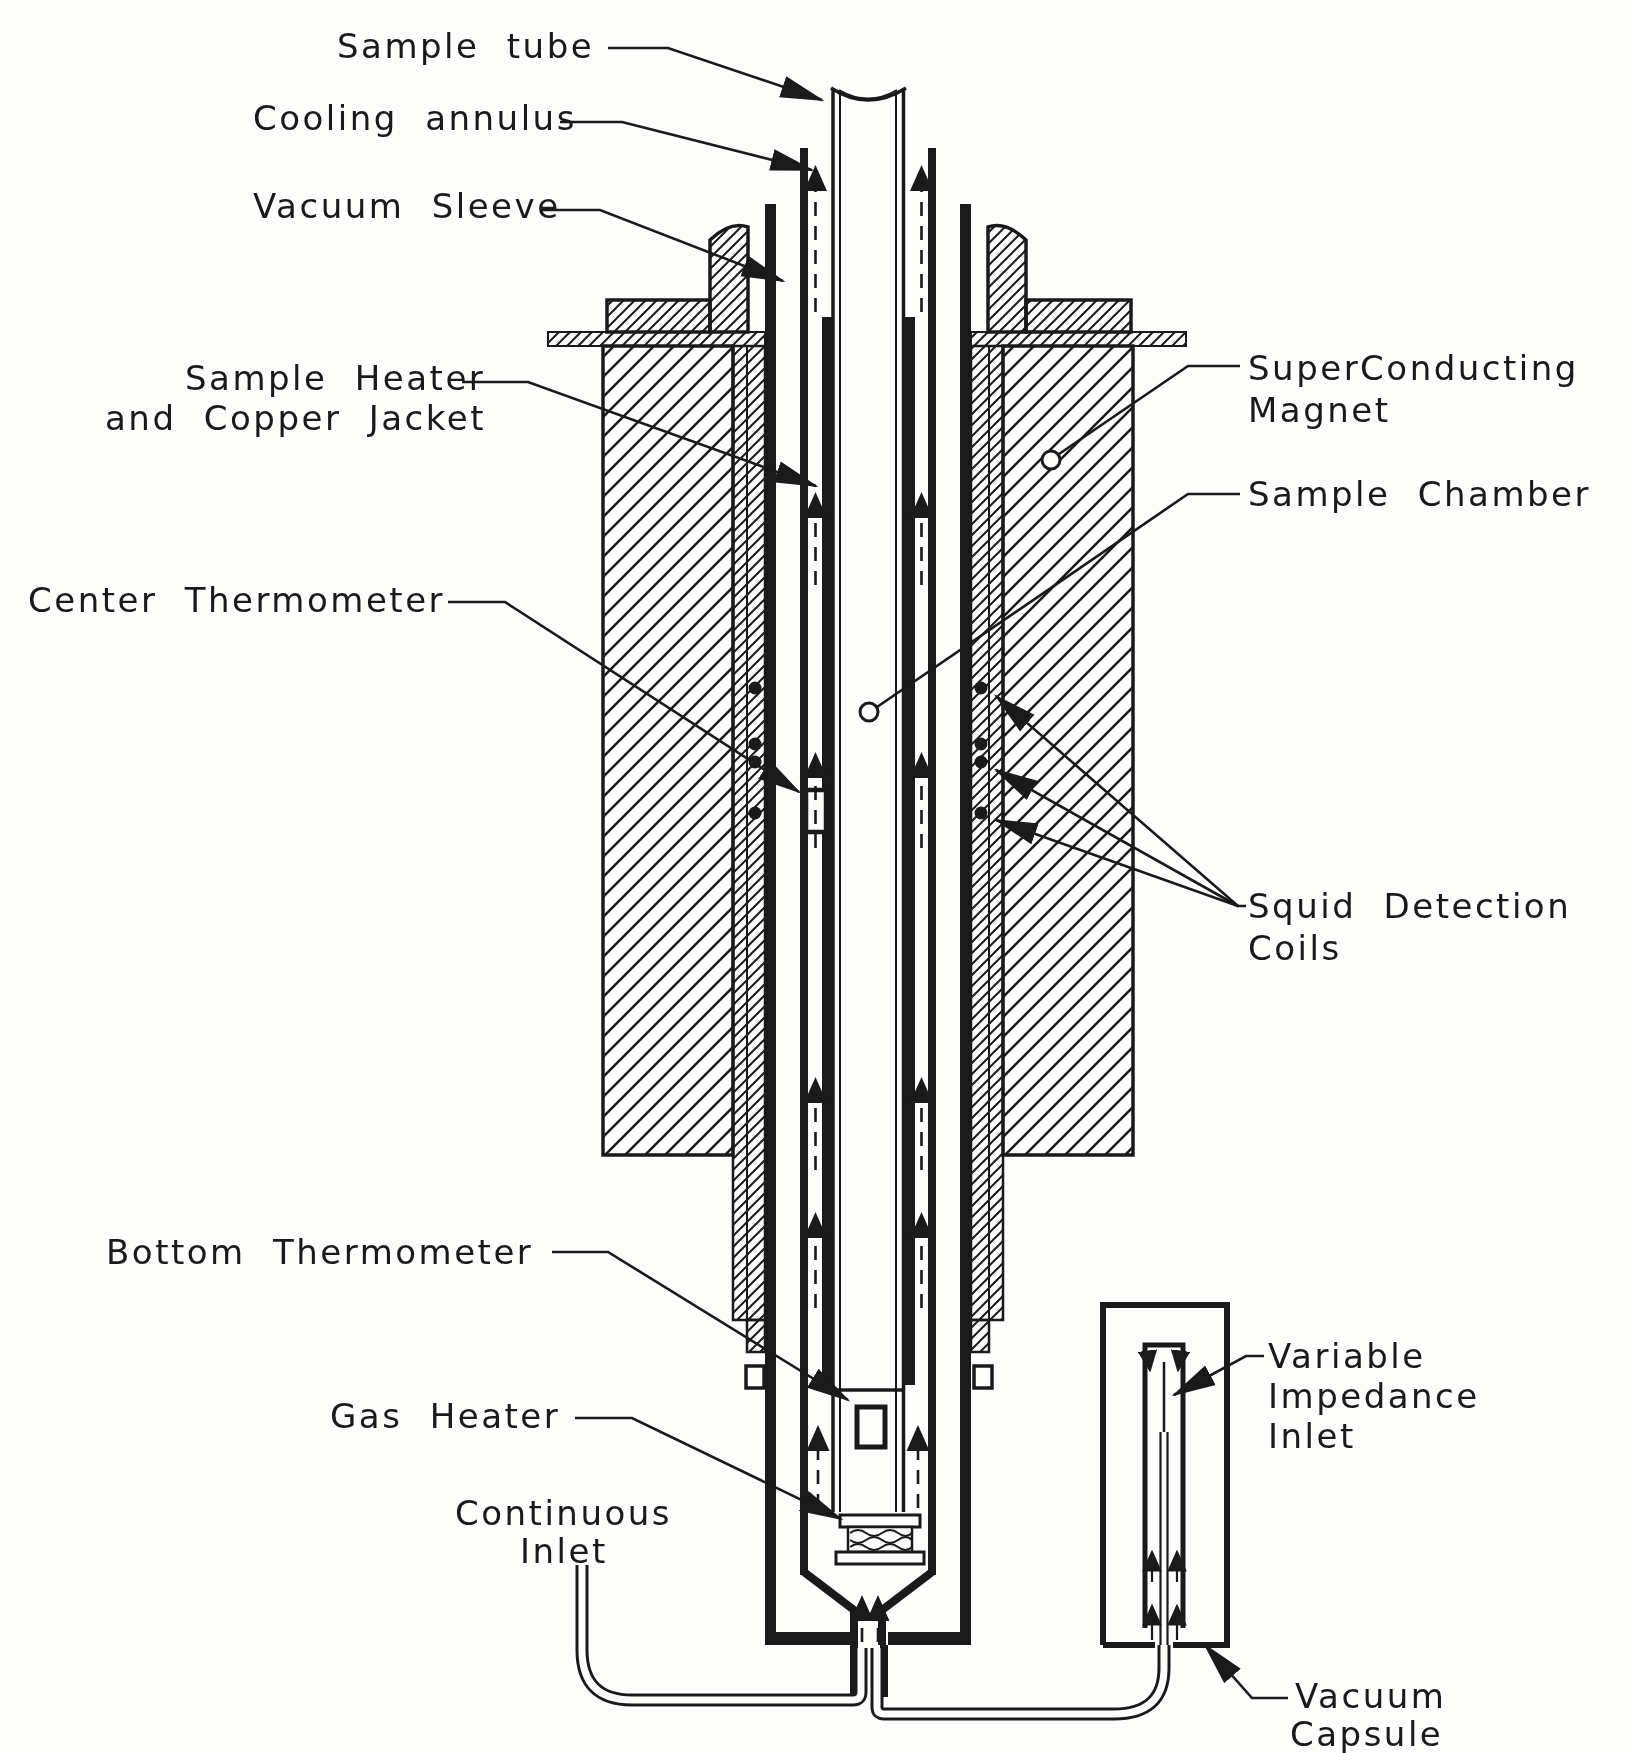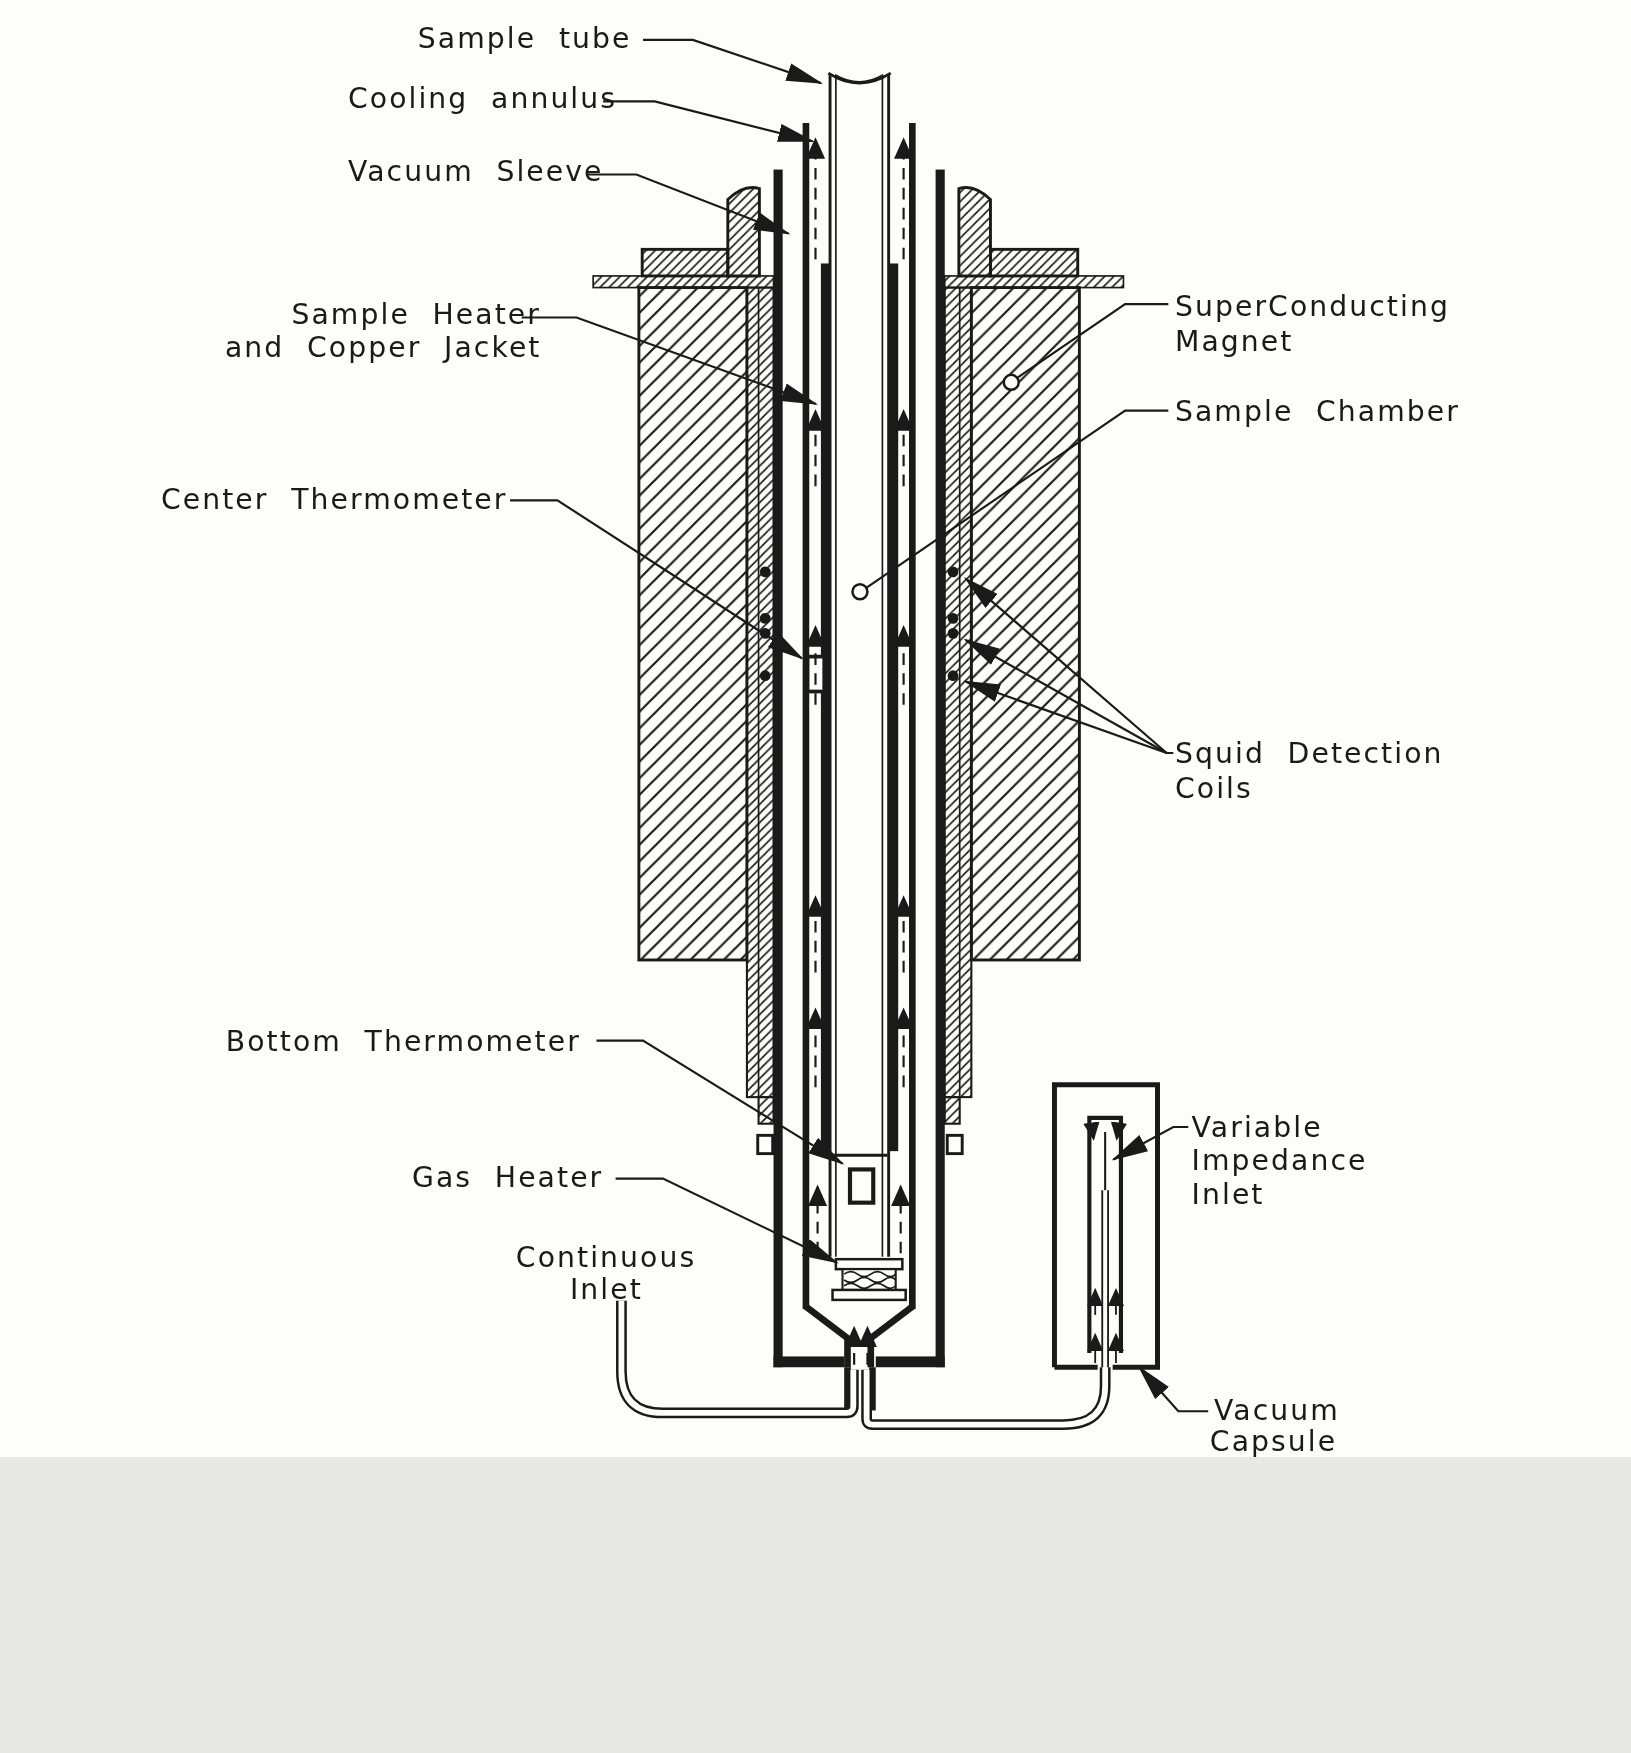--- a/index.html
+++ b/index.html
@@ -1,18 +1,18 @@
 <!DOCTYPE html>
 <html><head>
 <meta charset="utf-8">
 <style>
   html,body{margin:0;padding:0;background:#e8e8e6;}
   #canvas{
     position:relative;
-    width:1631px;height:1457px;
+    width:1631px;height:1753px;
     margin:0 auto;
     background:#fdfdfc;
     font-family:"DejaVu Sans","Liberation Sans",sans-serif;
     overflow:hidden;
   }
   svg{display:block;width:100%;height:100%;}
   text{
     fill:#1a1a1a;
     font-family:"DejaVu Sans","Liberation Sans",sans-serif;
     font-size:34px;

